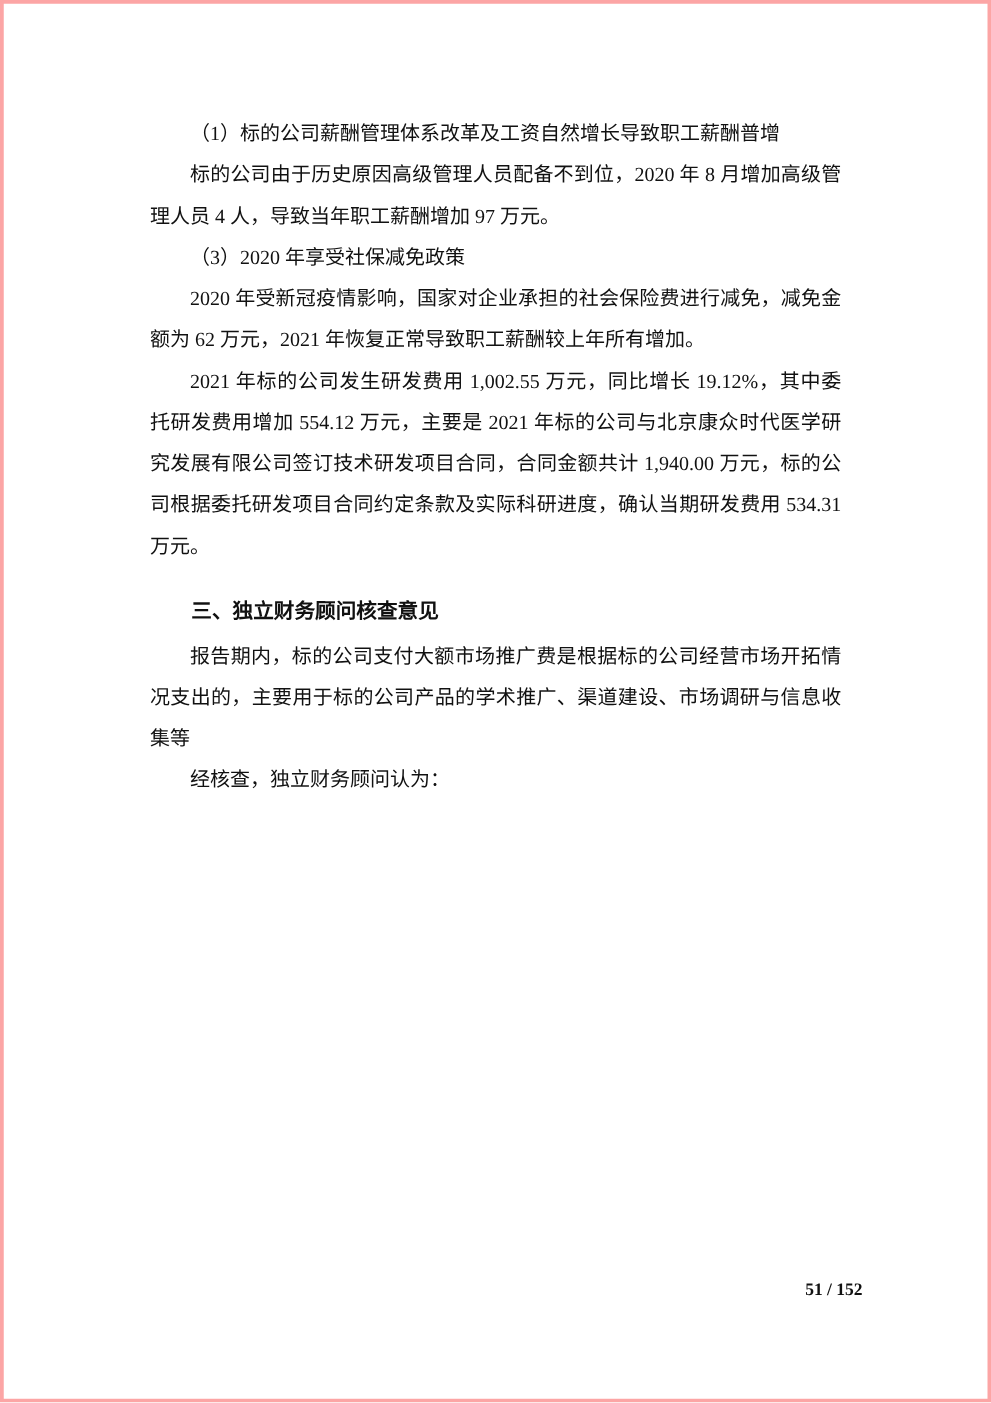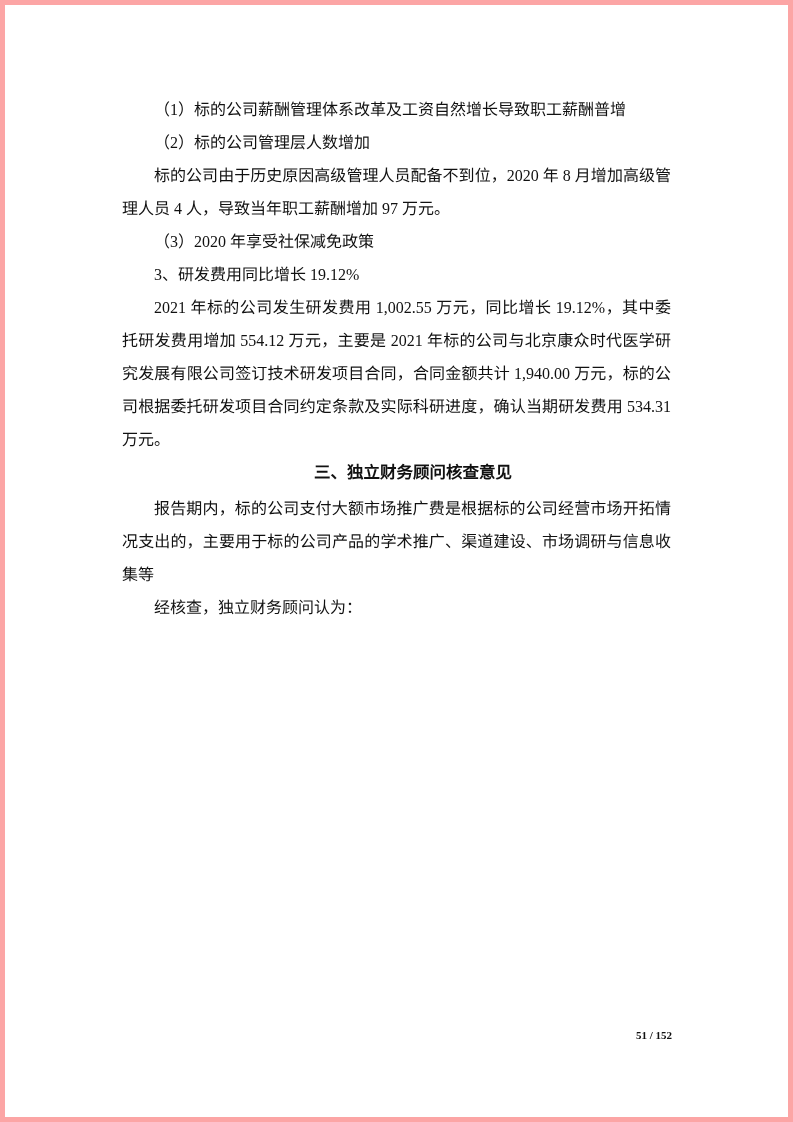--- a/index.html
+++ b/index.html
@@ -13,58 +13,57 @@
     font-family: "Liberation Serif", "DejaVu Serif", serif;
     color: #111111;
     overflow: hidden;
   }
   .page {
     position: relative;
     box-sizing: border-box;
     width: 793px;
     height: 1122px;
     background: #ffffff;
-    border: 5px solid #fca5a5;
+    border: 3px solid #fca5a5;
     padding: 88px 117px 16px 117px;
   }
   .content p {
     margin: 0;
     font-size: 16px;
     line-height: 33px;
     text-align: justify;
     text-indent: 2em;
     word-break: break-all;
   }
   .content p.section-heading {
     font-family: "Liberation Sans", "DejaVu Sans", sans-serif;
     font-weight: bold;
     font-size: 16.5px;
-    text-align: center;
-    margin-top: 0;
+    text-align: left;
+    margin-top: 19px;
     margin-bottom: 3px;
   }
   .page-footer {
     position: absolute;
     top: 1021px;
-    right: 116px;
-    font-size: 11px;
+    right: 100px;
+    font-size: 14px;
     font-weight: bold;
     line-height: 18px;
     font-family: "Liberation Serif", "DejaVu Serif", serif;
   }
 </style>
 </head>
 <body>
 
 <div class="page">
   <div class="content">
     <p>（1）标的公司薪酬管理体系改革及工资自然增长导致职工薪酬普增</p>
-    <p>（2）标的公司管理层人数增加</p>
     <p>标的公司由于历史原因高级管理人员配备不到位，2020 年 8 月增加高级管理人员 4 人，导致当年职工薪酬增加 97 万元。</p>
     <p>（3）2020 年享受社保减免政策</p>
-    <p>3、研发费用同比增长 19.12%</p>
+    <p>2020 年受新冠疫情影响，国家对企业承担的社会保险费进行减免，减免金额为 62 万元，2021 年恢复正常导致职工薪酬较上年所有增加。</p>
     <p>2021 年标的公司发生研发费用 1,002.55 万元，同比增长 19.12%，其中委托研发费用增加 554.12 万元，主要是 2021 年标的公司与北京康众时代医学研究发展有限公司签订技术研发项目合同，合同金额共计 1,940.00 万元，标的公司根据委托研发项目合同约定条款及实际科研进度，确认当期研发费用 534.31 万元。</p>
     <p class="section-heading">三、独立财务顾问核查意见</p>
     <p>报告期内，标的公司支付大额市场推广费是根据标的公司经营市场开拓情况支出的，主要用于标的公司产品的学术推广、渠道建设、市场调研与信息收集等</p>
     <p>经核查，独立财务顾问认为：</p>
   </div>
   <div class="page-footer">51 / 152</div>
 </div>
 
 </body></html>

